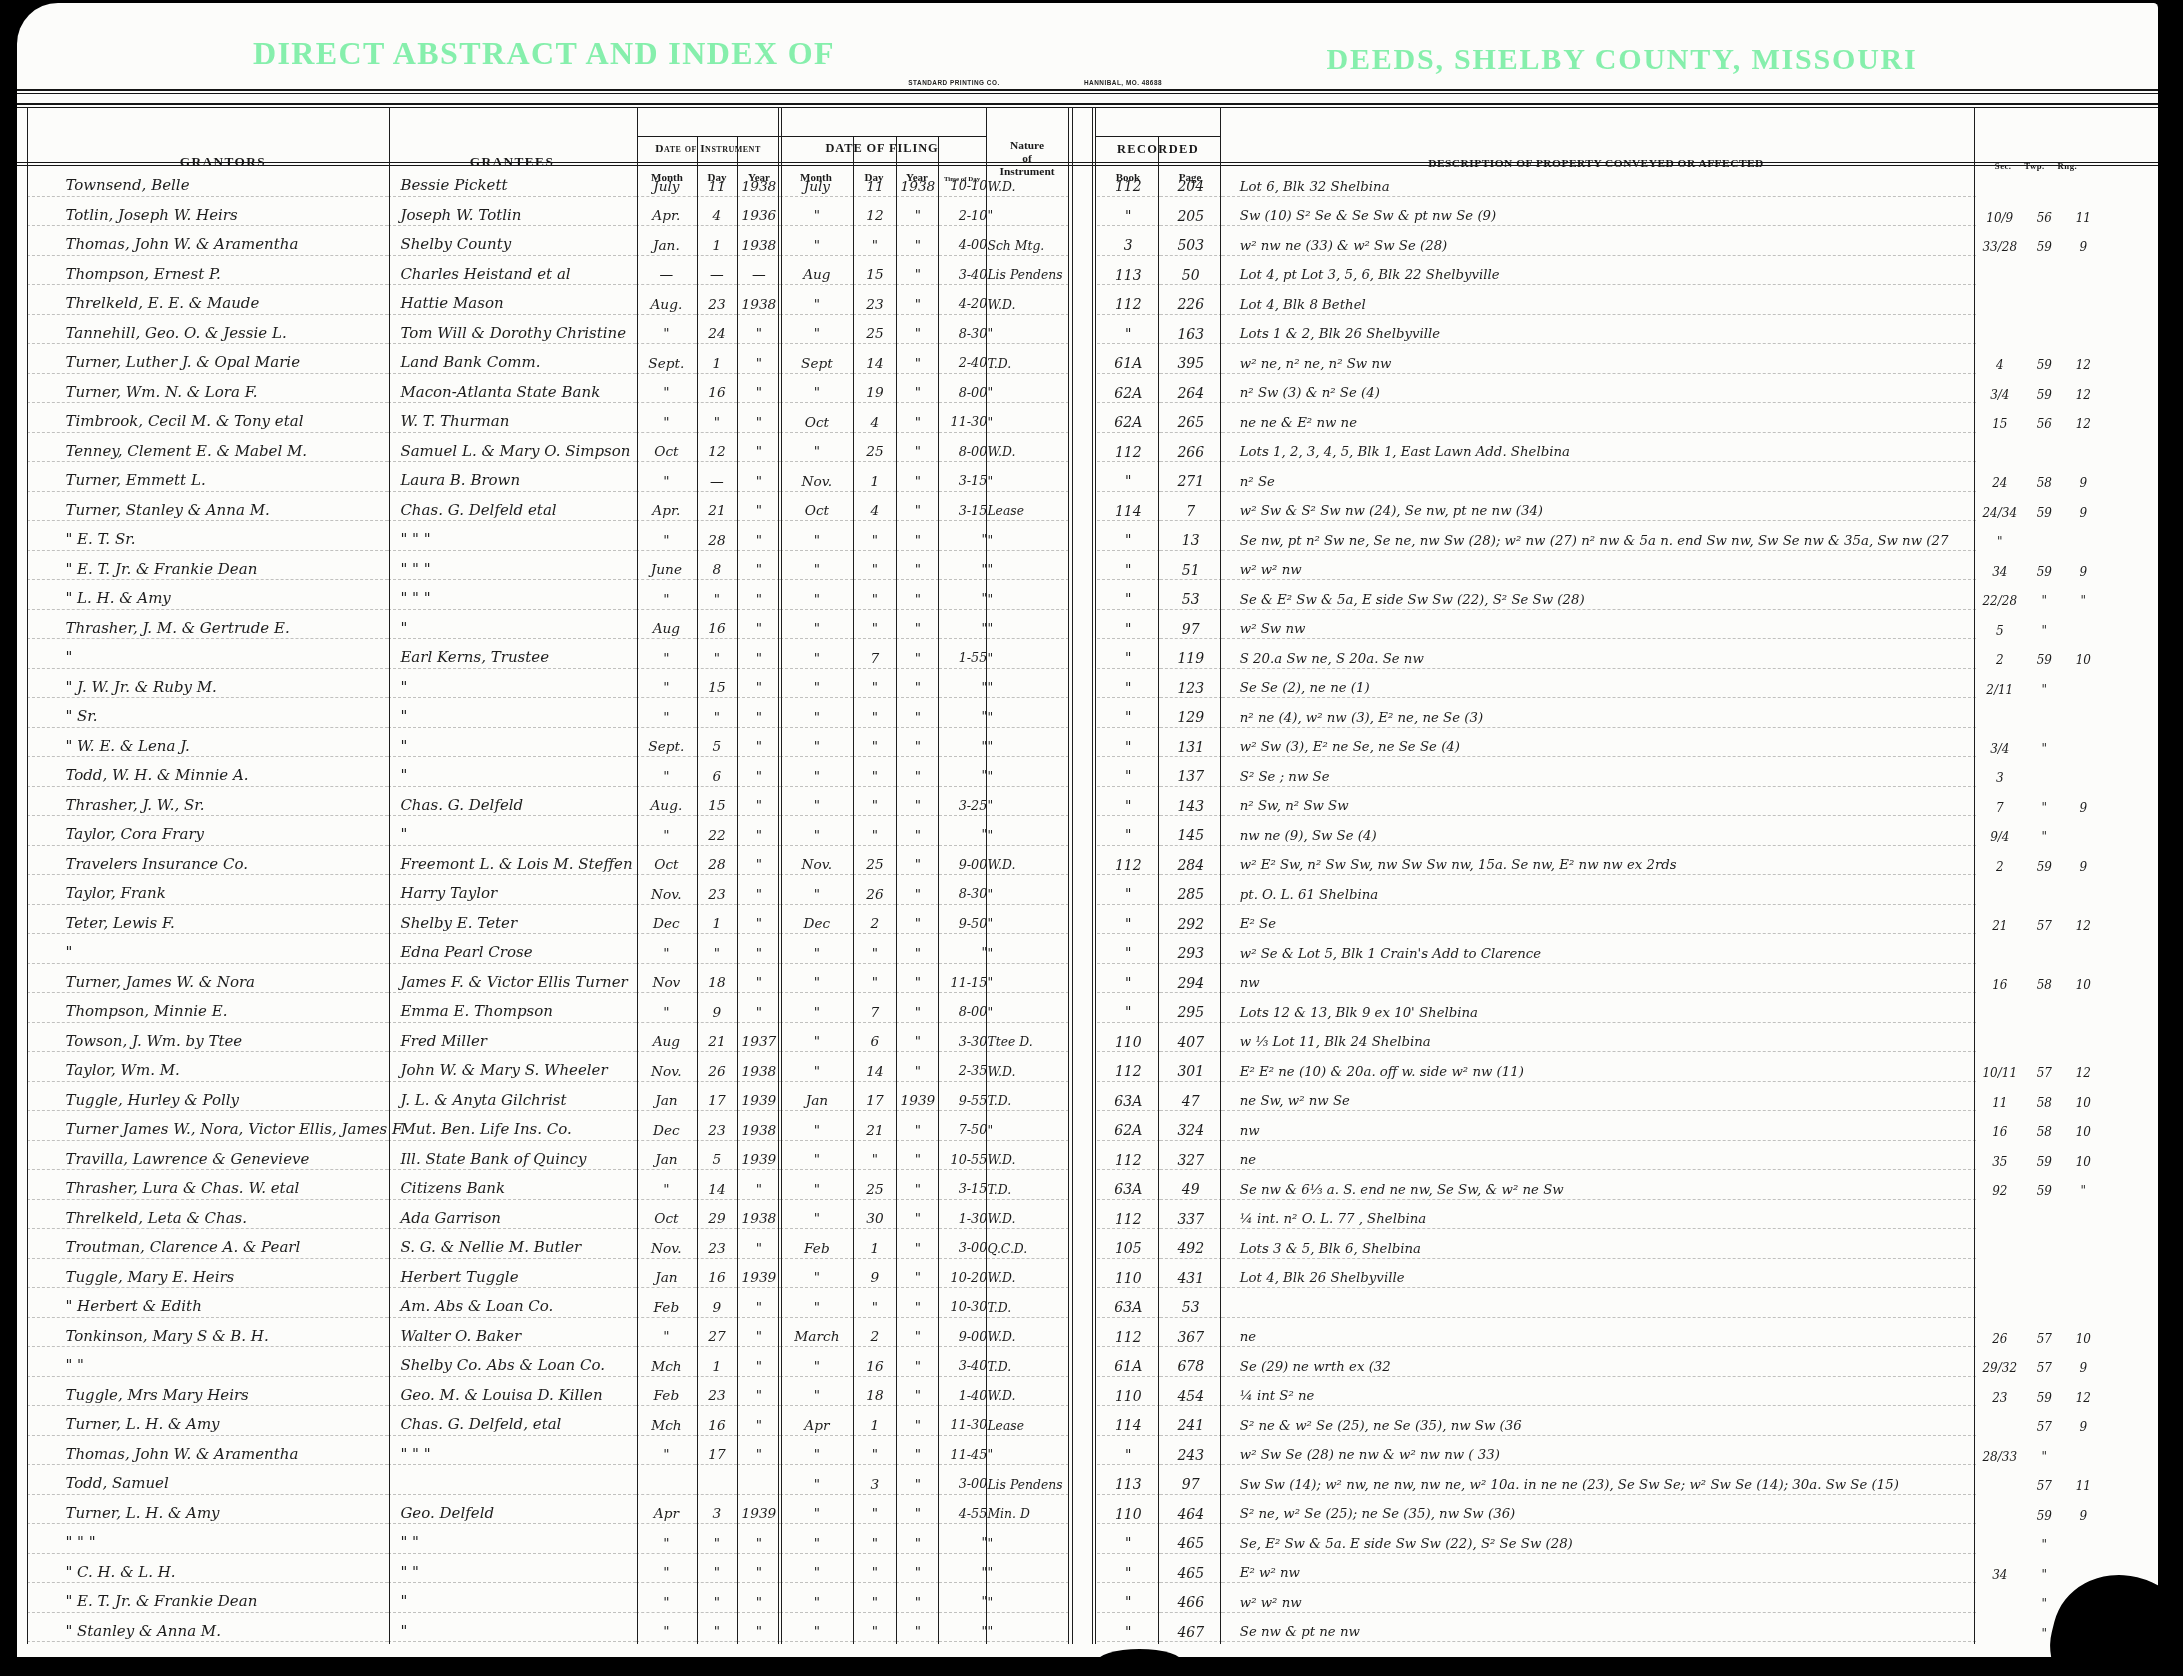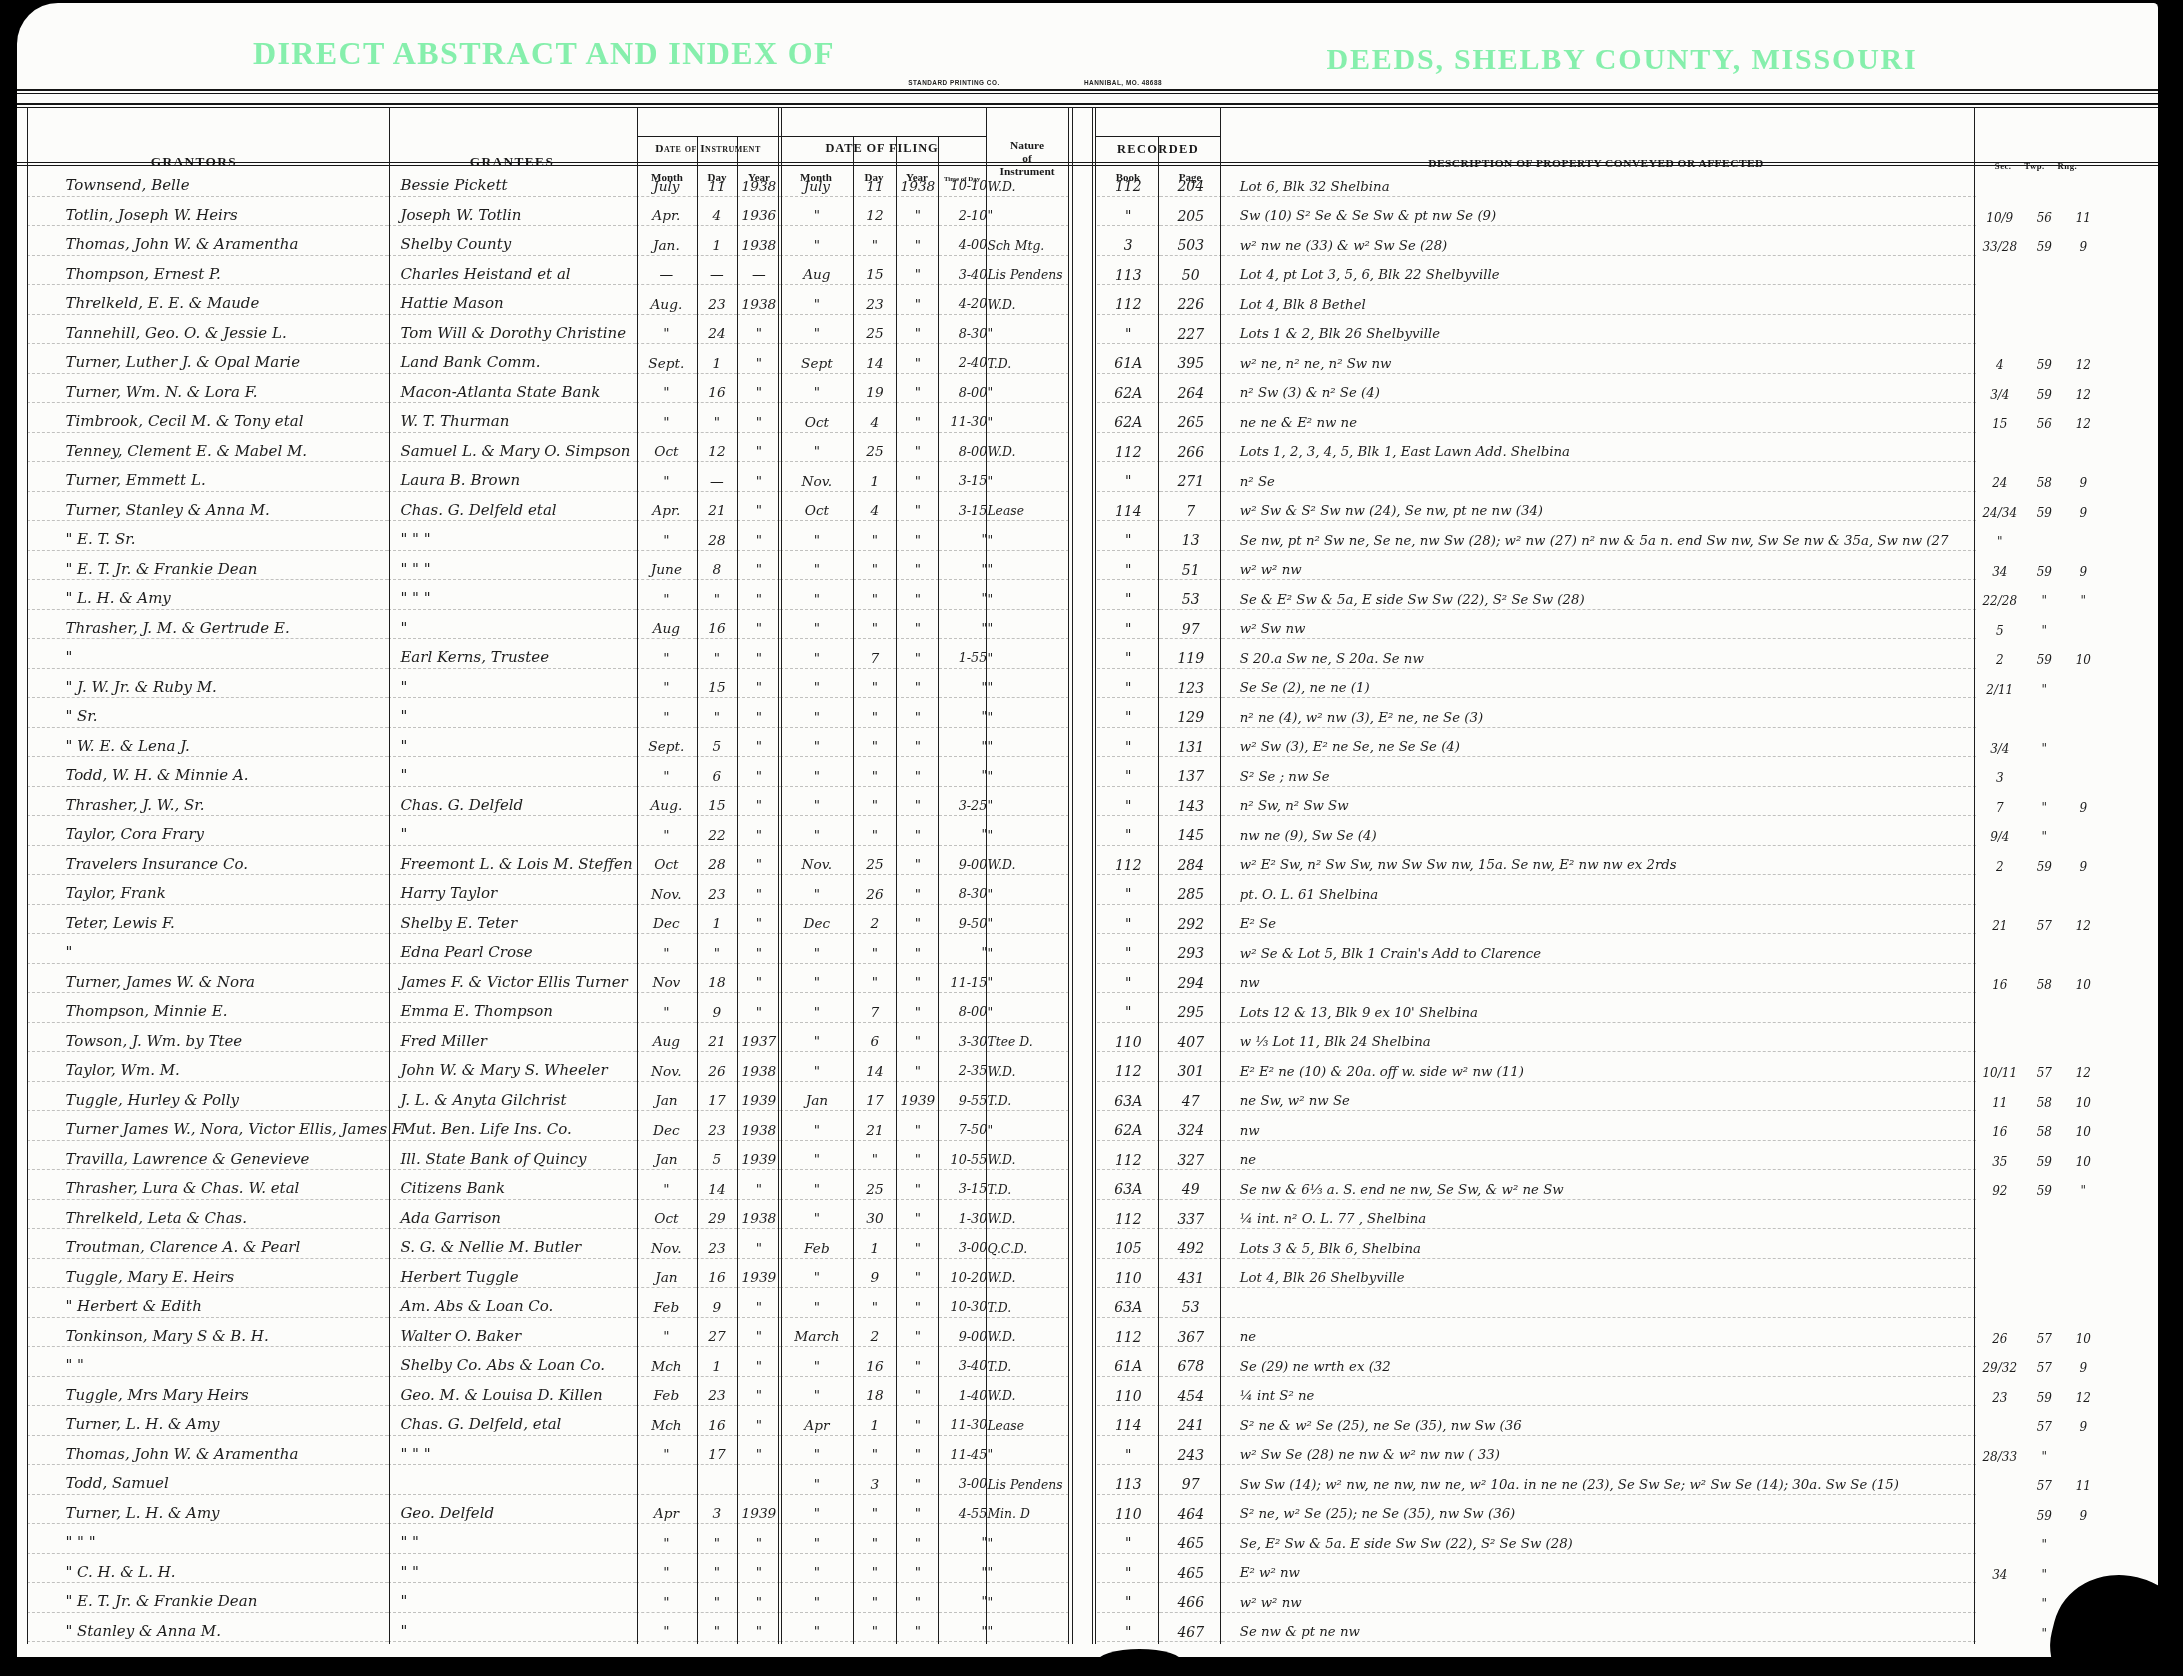--- a/index.html
+++ b/index.html
@@ -43,21 +43,21 @@
   .hsub.rec{left:1096px;width:124px;}
   
   .v{position:absolute;top:107px;height:1537px;background:#1d1d1d;}
   .v.minor{top:137px;height:1507px;}
   
   .colhead{
     position:absolute;transform:translateX(-50%);
     font-family:"Liberation Serif",serif;font-weight:bold;color:#1a1a1a;
     white-space:nowrap;text-align:center;margin-top:28px;
   }
-  #h-grantors{top:126px;left:194px;font-size:13.3px;letter-spacing:1.4px;}
+  #h-grantors{top:126px;left:223px;font-size:13.3px;letter-spacing:1.4px;}
   #h-grantees{top:126px;left:512px;font-size:13.3px;letter-spacing:1.4px;}
   #h-doi{top:114px;left:811px;font-size:11.4px;font-variant:small-caps;letter-spacing:0.5px;}
   #h-dof{top:113px;left:882px;font-size:12.4px;letter-spacing:0.9px;}
   #h-doi{left:708px;}
   .sub{font-size:11px;top:143px;}
   #h-im{left:667px;} #h-idd{left:717px;} #h-iy{left:759px;}
   #h-fm{left:816px;} #h-fdd{left:874px;} #h-fy{left:917px;}
   #h-time{left:962px;font-size:6.9px;top:147px;}
   #h-nature{top:111px;left:1027px;font-size:11.4px;line-height:1.15;}
   #h-recorded{top:114px;left:1158px;font-size:12.4px;letter-spacing:1.4px;}
@@ -274,21 +274,21 @@
     <div class="cell c-im">"</div>
     <div class="cell c-id">24</div>
     <div class="cell c-iy">"</div>
     <div class="cell c-fm">"</div>
     <div class="cell c-fd">25</div>
     <div class="cell c-fy">"</div>
     <div class="cell c-t">8-30</div>
     <div class="cell c-n">"</div>
     <div class="cell c-fold"></div>
     <div class="cell c-bk">"</div>
-    <div class="cell c-pg">227</div>
+    <div class="cell c-pg">163</div>
     <div class="cell c-d">Lots 1 &amp; 2,  Blk 26   Shelbyville</div>
     <div class="cell c-str">
       <span class="s1"></span>
       <span class="s2"></span>
       <span class="s3"></span>
     </div>
   </div>
     <div class="row">
     <div class="cell c-g">Turner, Luther J. &amp; Opal Marie</div>
     <div class="cell c-e">Land Bank Comm.</div>

